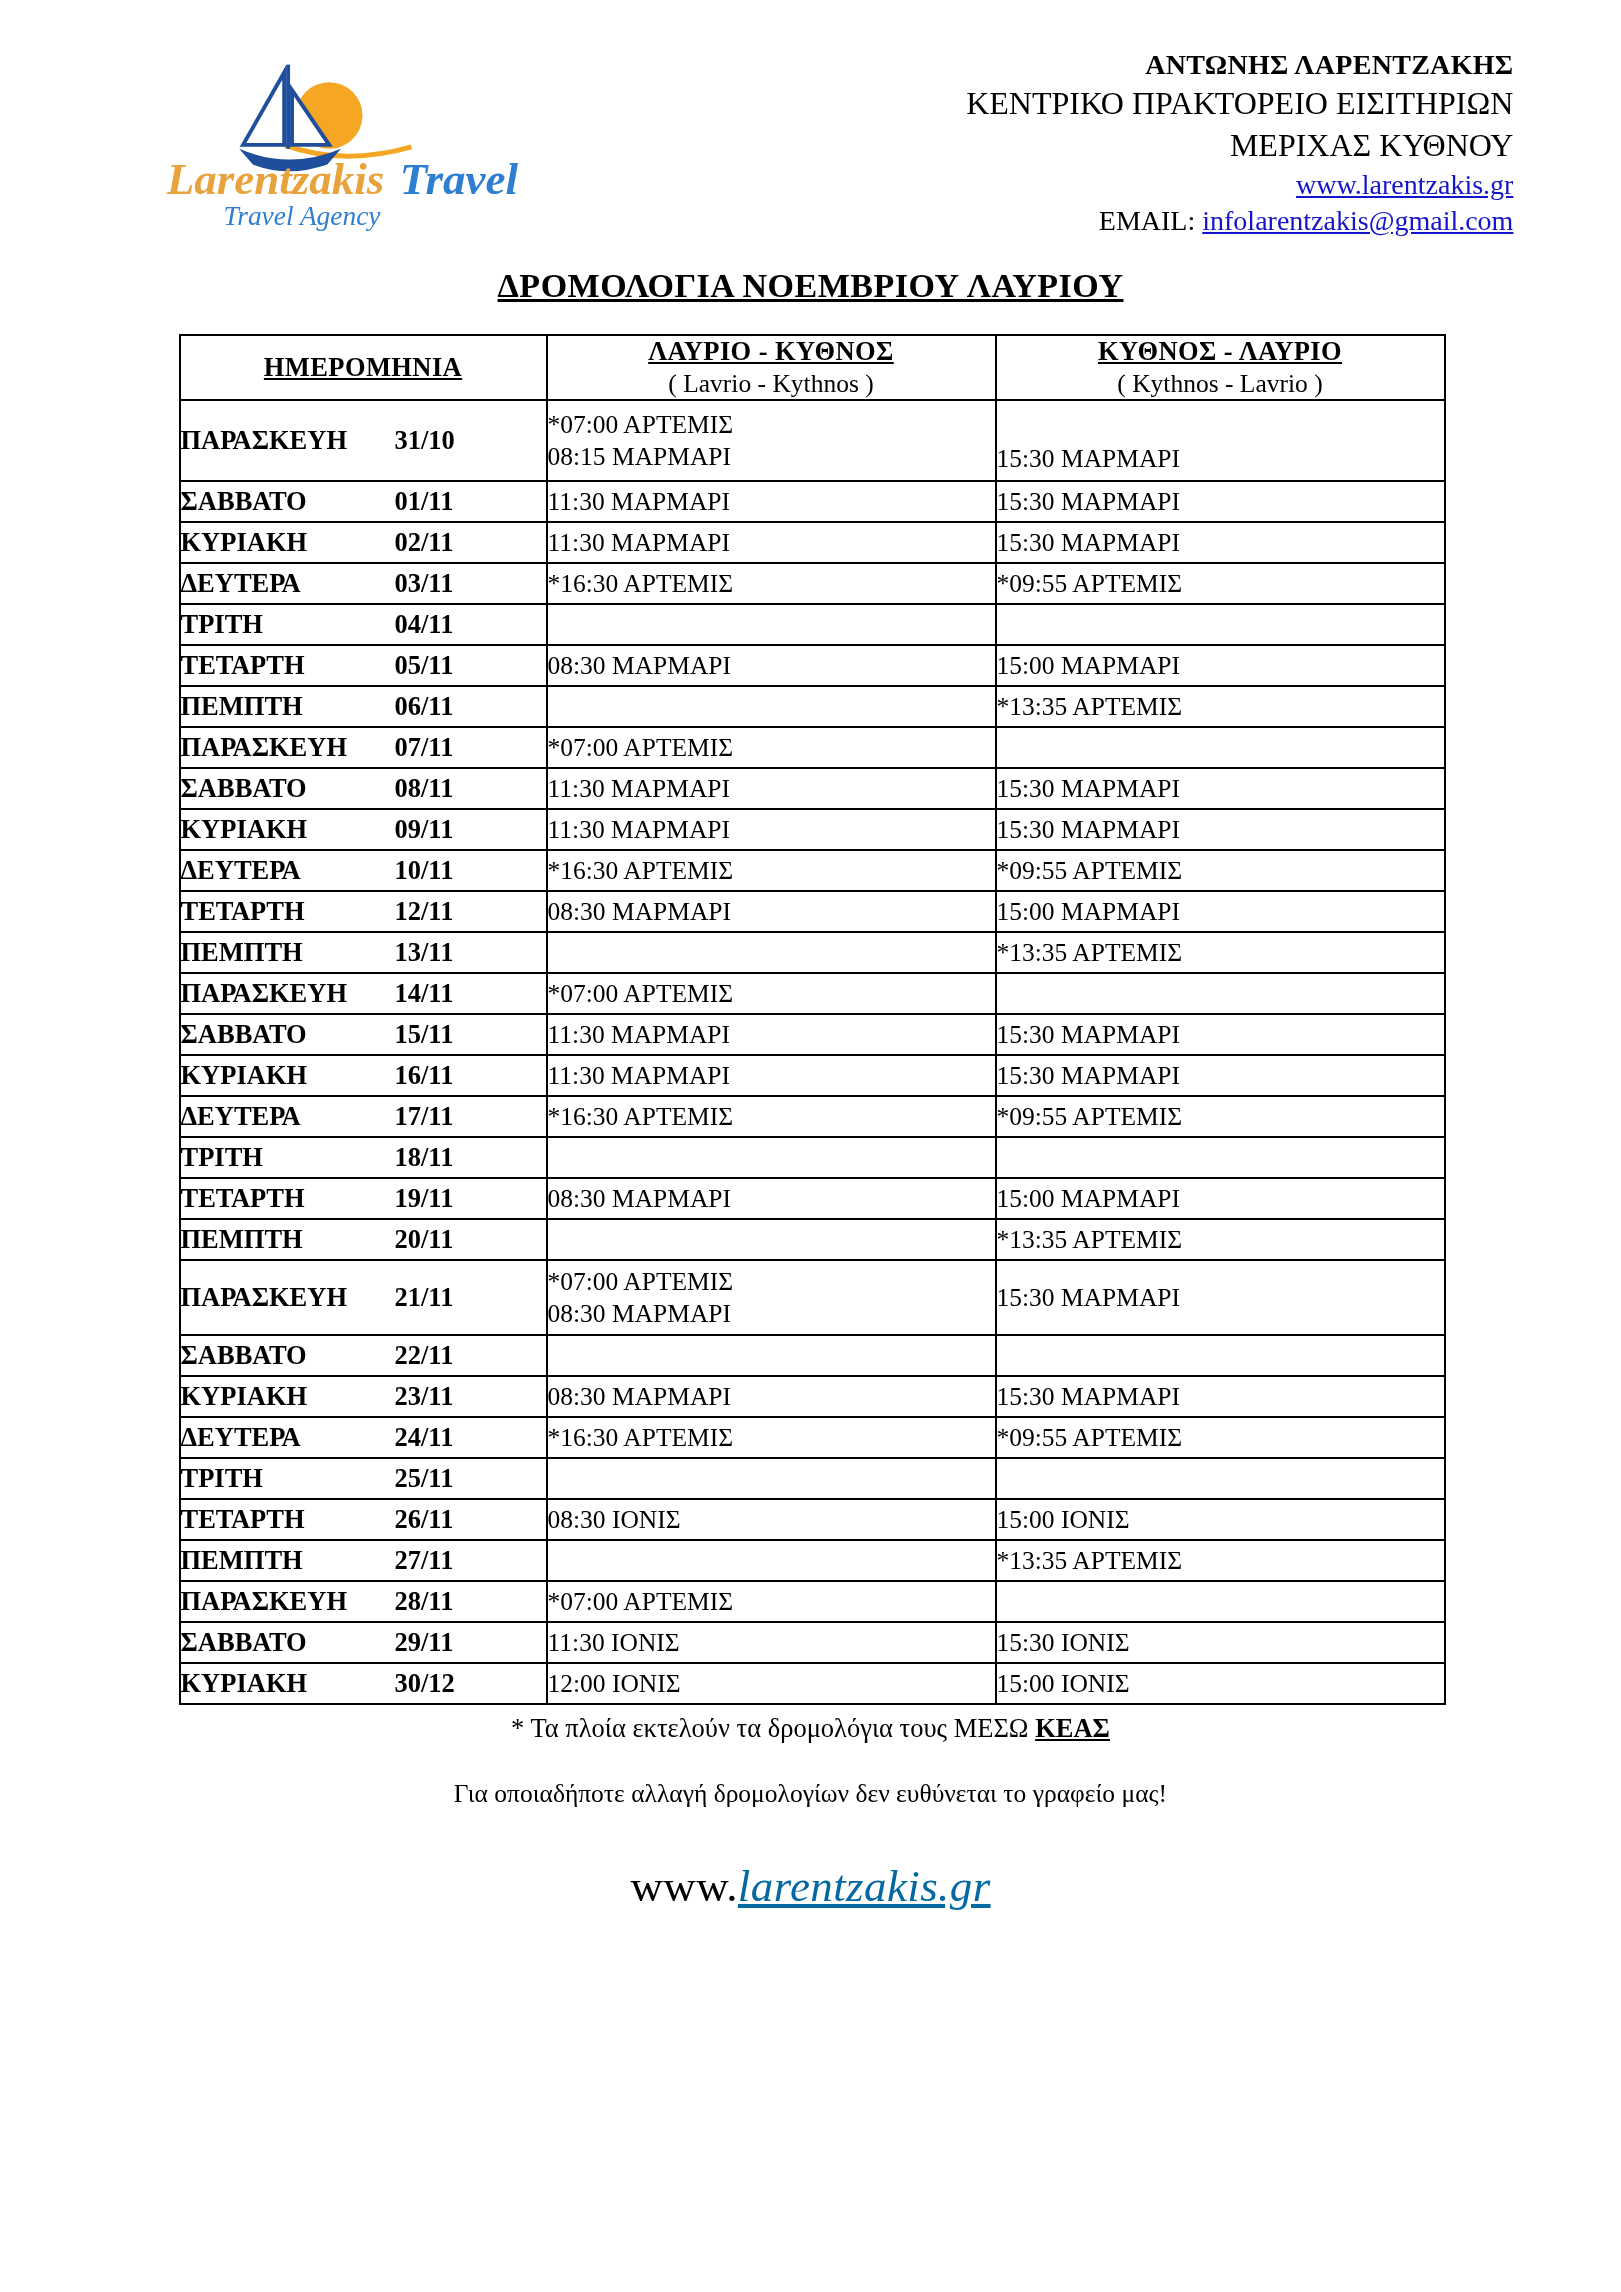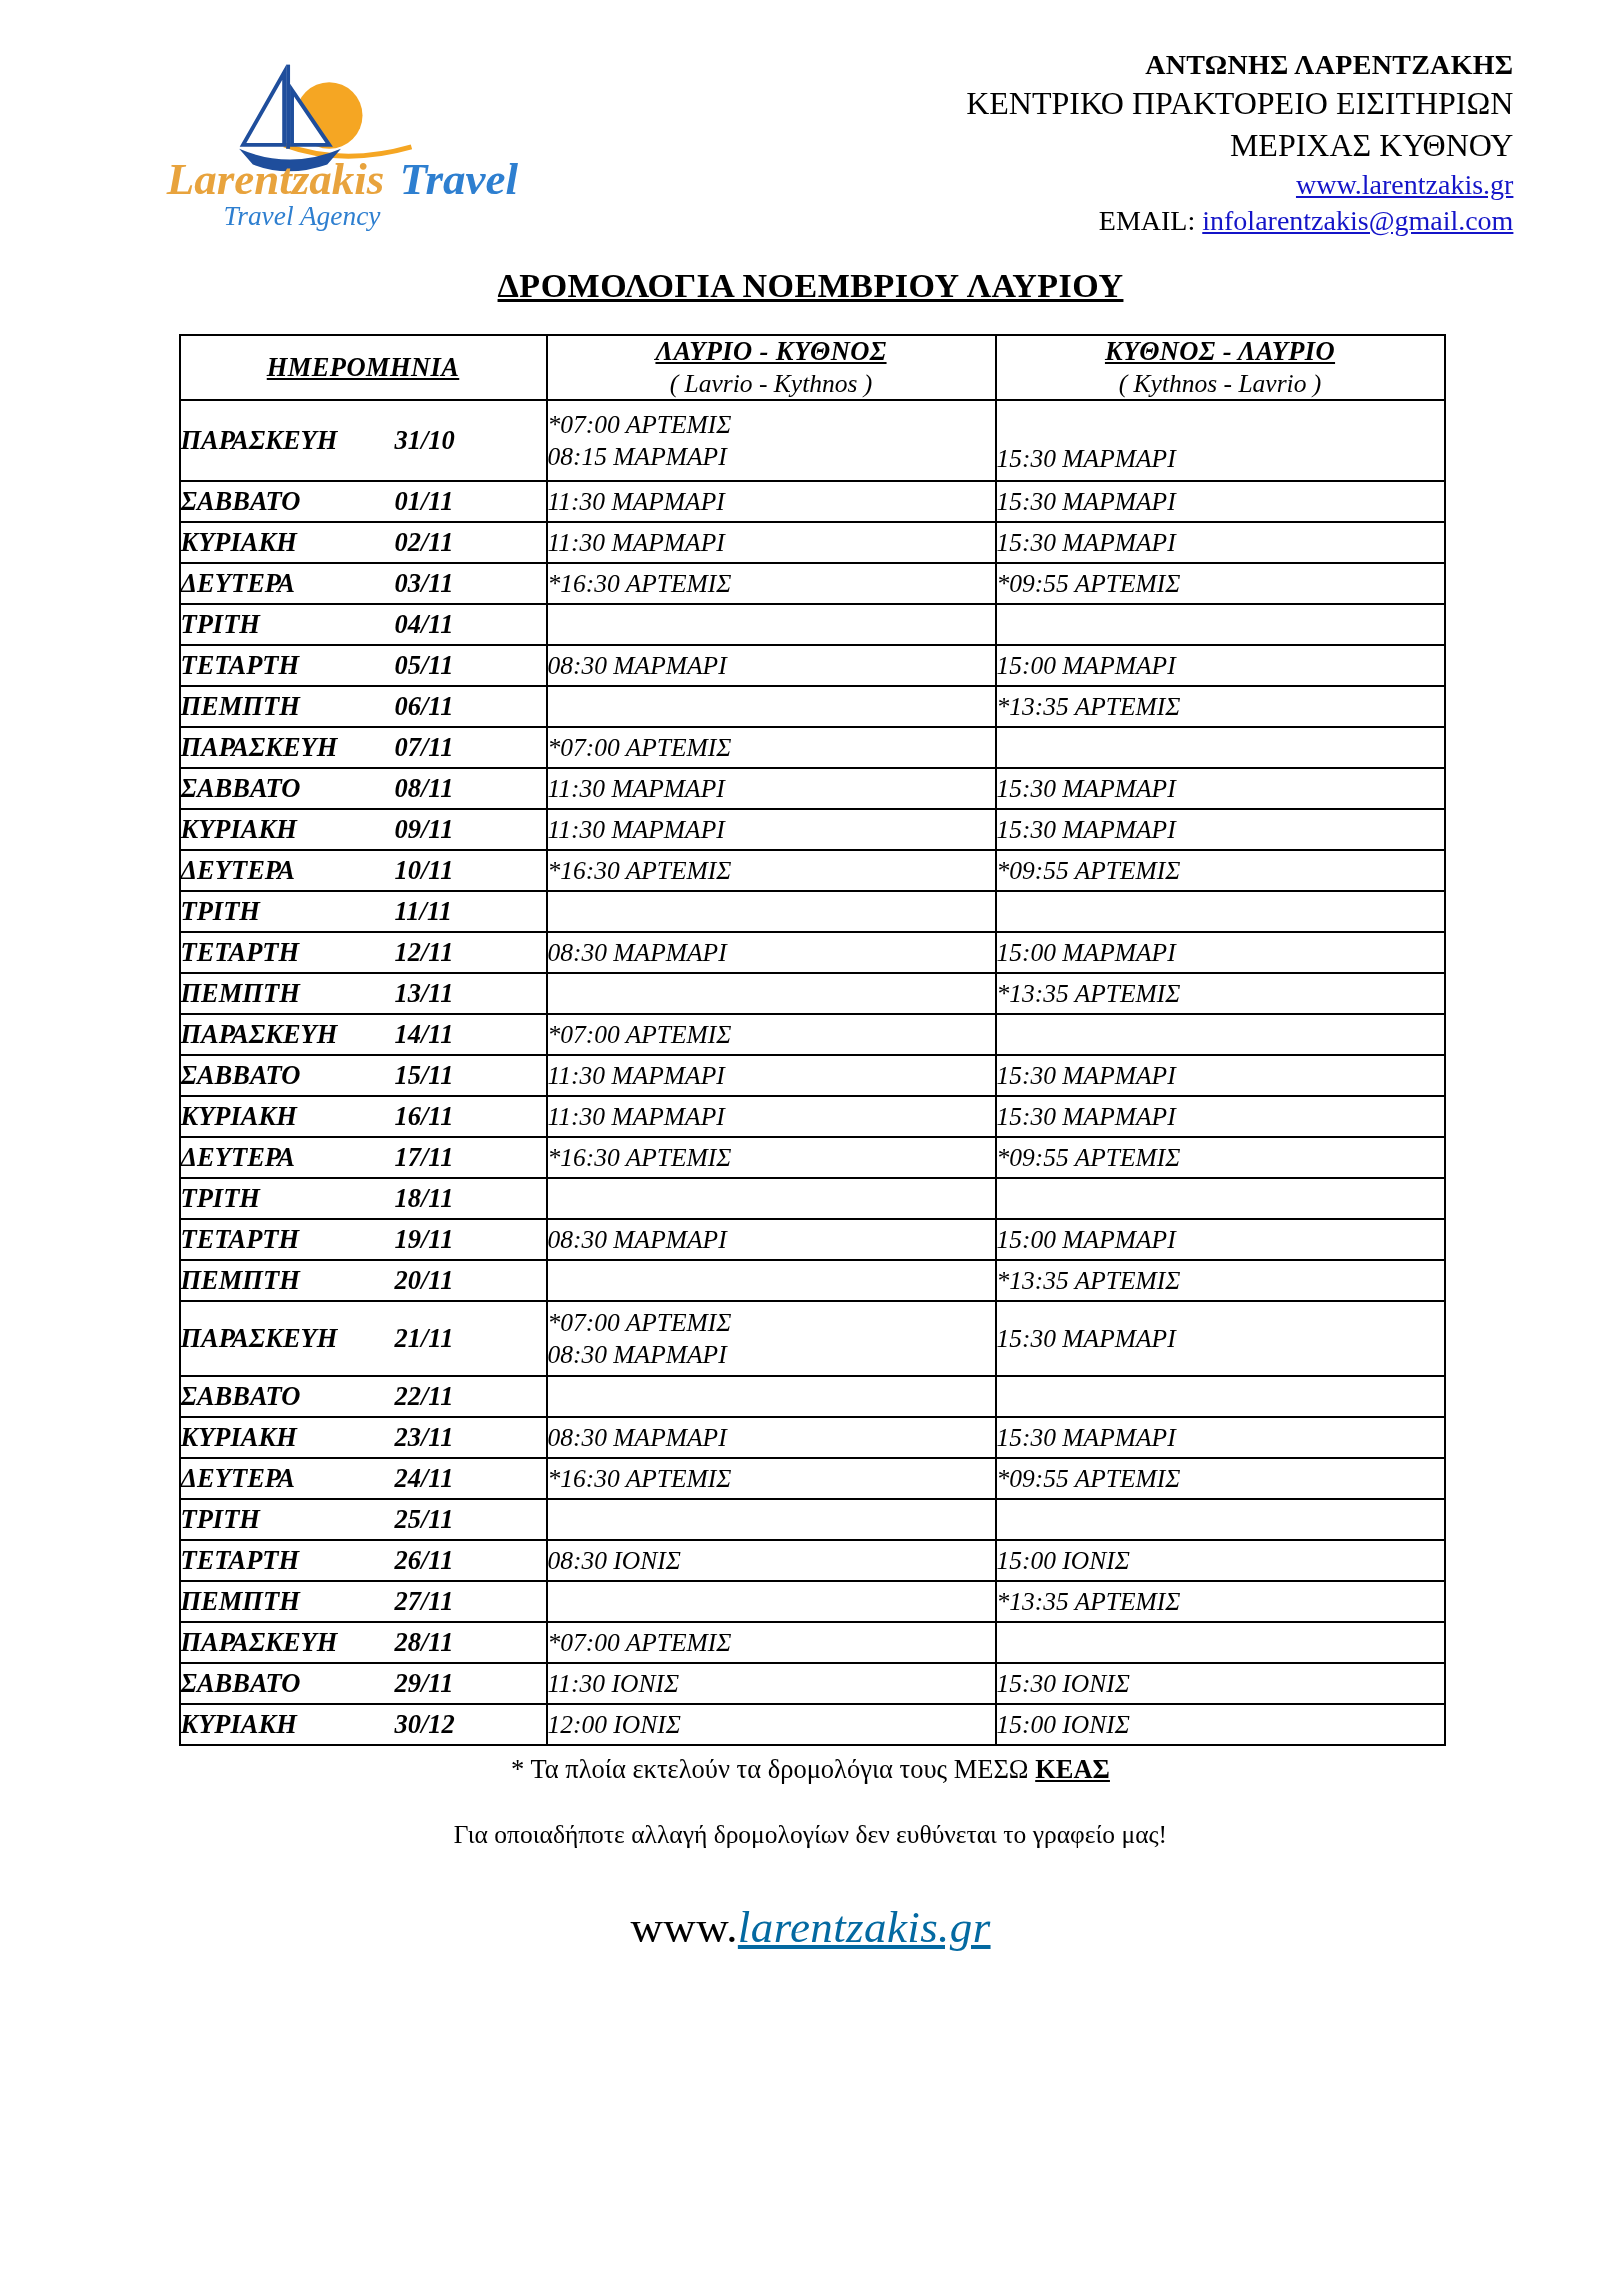--- a/index.html
+++ b/index.html
@@ -75,21 +75,20 @@
 
   
   .table-wrap {
     margin: 29px auto 0 auto;
     width: 1264px;
   }
   table.schedule {
     border-collapse: collapse;
     width: 100%;
     table-layout: fixed;
-    font-style: italic;
   }
   table.schedule th,
   table.schedule td {
     border: 2px solid #000000;
     padding: 0;
     vertical-align: middle;
   }
   th.h-date, th.h-route {
     text-align: center;
     padding: 9.8px 3.9px 11.8px 3.9px;
@@ -313,25 +312,20 @@
           <tr class="normal">
             <td class="date-cell"><span class="d-name">ΔΕΥΤΕΡΑ</span><span class="d-num">10/11</span></td>
             <td class="trip-cell">
               <span class="line">*16:30  ΑΡΤΕΜΙΣ</span>
             </td>
             <td class="trip-cell">
               <span class="line">*09:55  ΑΡΤΕΜΙΣ</span>
             </td>
           </tr>
           <tr class="normal">
-            <td class="date-cell"><span class="d-name">ΤΡΙΤΗ</span><span class="d-num">11/11</span></td>
-            <td class="trip-cell"></td>
-            <td class="trip-cell"></td>
-          </tr>
-          <tr class="normal">
             <td class="date-cell"><span class="d-name">ΤΕΤΑΡΤΗ</span><span class="d-num">12/11</span></td>
             <td class="trip-cell">
               <span class="line">08:30  ΜΑΡΜΑΡΙ</span>
             </td>
             <td class="trip-cell">
               <span class="line">15:00  ΜΑΡΜΑΡΙ</span>
             </td>
           </tr>
           <tr class="normal">
             <td class="date-cell"><span class="d-name">ΠΕΜΠΤΗ</span><span class="d-num">13/11</span></td>

